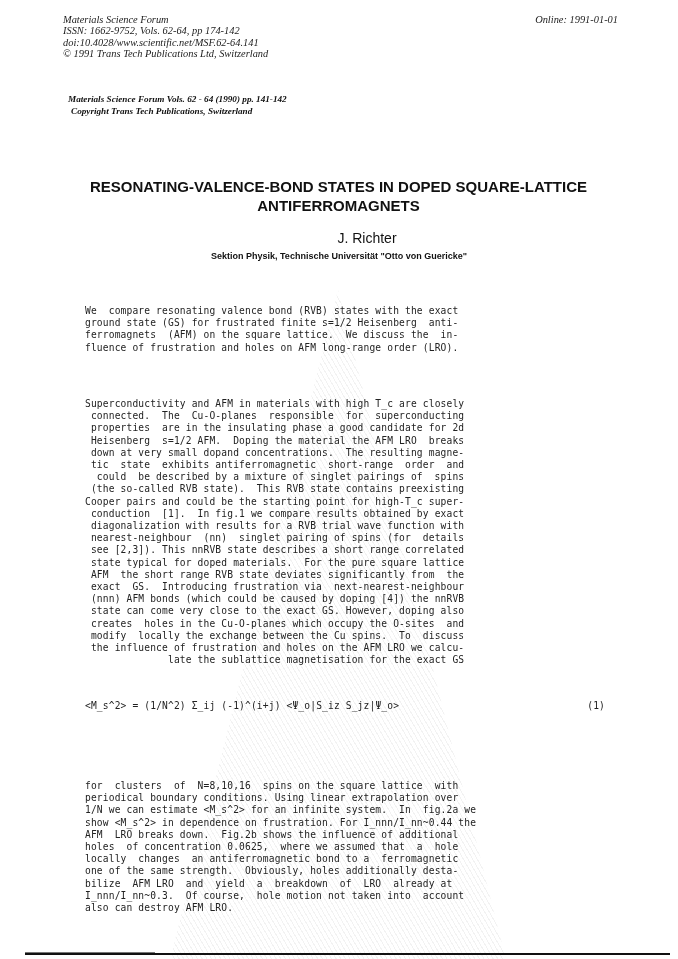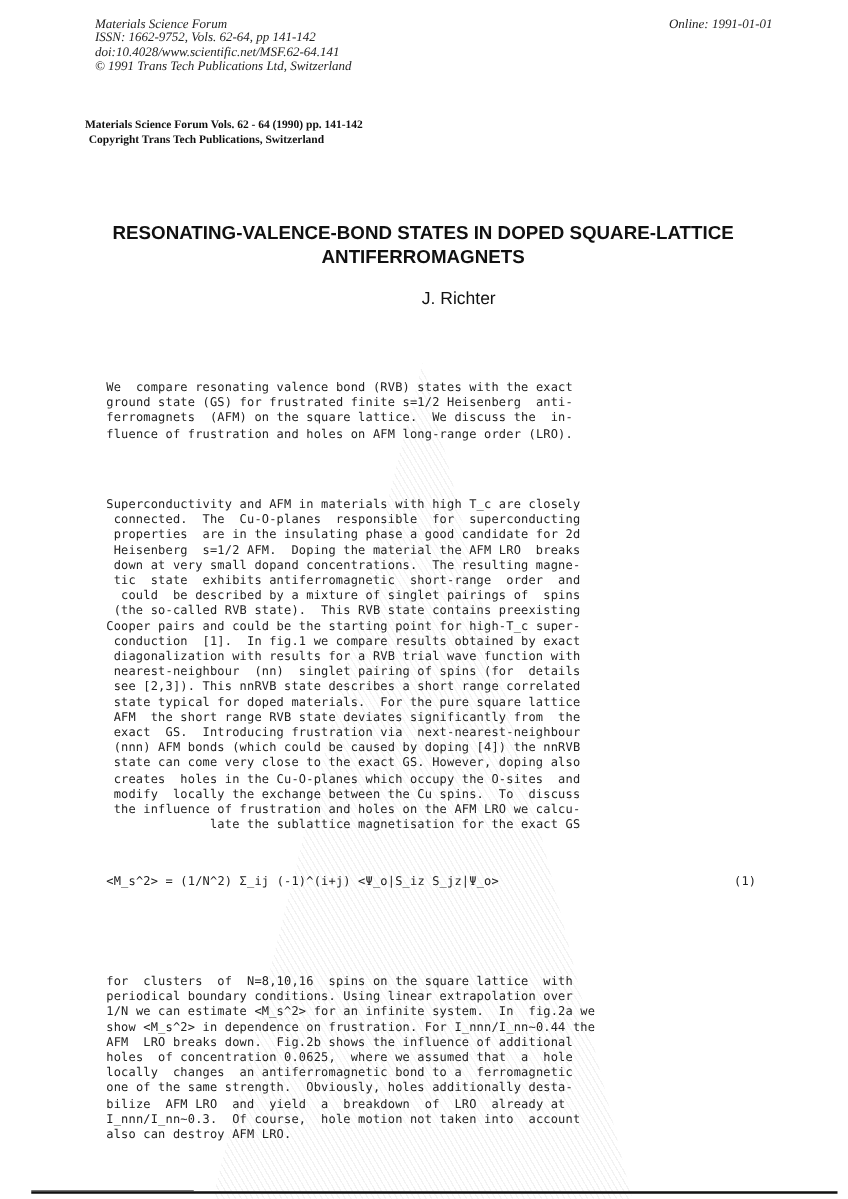--- a/index.html
+++ b/index.html
@@ -1,20 +1,20 @@
 <!DOCTYPE html>
 <html><head>
 <meta charset="utf-8">
 <style>
   html, body { margin: 0; padding: 0; background: #ffffff; }
   body { width: 678px; height: 959px; position: relative; overflow: hidden; color: #111; }
   .serif-i { font-family: "Liberation Serif", serif; font-style: italic; }
-  .meta-left { position: absolute; left: 76px; top: 14px; font-size: 10.4px; line-height: 11.4px; color: #222; }
+  .meta-left { position: absolute; left: 63px; top: 14px; font-size: 10.4px; line-height: 11.4px; color: #222; }
   .meta-right { position: absolute; right: 60px; top: 14px; font-size: 10.4px; line-height: 11.4px; color: #222; }
-  .journal { position: absolute; left: 68px; top: 93px; font-family: "Liberation Serif", serif; font-weight: bold; font-size: 9.2px; line-height: 12px; color: #111; }
+  .journal { position: absolute; left: 68px; top: 93px; font-family: "Liberation Serif", serif; font-style: italic; font-weight: bold; font-size: 9.2px; line-height: 12px; color: #111; }
   .journal .l2 { padding-left: 3px; }
   .title { position: absolute; left: 0; width: 677px; top: 177px; text-align: center; font-family: "Liberation Sans", sans-serif; font-weight: bold; font-size: 15px; line-height: 19px; color: #111; }
   .author { position: absolute; left: 0; width: 678px; top: 230px; text-align: center; font-family: "Liberation Sans", sans-serif; font-size: 14px; color: #111; padding-left: 28px; }
   .affil { position: absolute; left: 0; width: 678px; top: 250px; text-align: center; font-family: "Liberation Sans", sans-serif; font-weight: bold; font-size: 9px; line-height: 12.5px; color: #111; }
   .mono { font-family: "DejaVu Sans Mono", monospace; font-size: 9.6px; line-height: 12.2px; color: #222; white-space: pre; letter-spacing: 0.15px; }
   .abstract { position: absolute; left: 85px; top: 305px; }
   .abs-head { text-decoration: underline; }
   .body1 { position: absolute; left: 85px; top: 398px; text-align: right; }
   .equation { position: absolute; left: 85px; top: 700px; width: 520px; height: 30px; }
   .eq-main { position: absolute; left: 0; top: 0; }
@@ -25,38 +25,39 @@
   .watermark { position: absolute; left: 170px; top: 290px; width: 560px; height: 670px; opacity: 0.05; pointer-events: none;
     background: repeating-linear-gradient(60deg, #000 0 1px, transparent 1px 4px); clip-path: polygon(30% 0, 60% 100%, 0 100%); }
 </style>
 </head>
 <body>
 
 <div class="watermark"></div>
 
 <div class="meta-left serif-i">
   <div>Materials Science Forum</div>
-  <div>ISSN: 1662-9752, Vols. 62-64, pp 141-142</div>
+  <div>ISSN: 1662-9752, Vols. 62-64, pp 174-142</div>
   <div>doi:10.4028/www.scientific.net/MSF.62-64.141</div>
   <div>© 1991 Trans Tech Publications Ltd, Switzerland</div>
 </div>
 <div class="meta-right serif-i">Online: 1991-01-01</div>
 
 <div class="journal">
   <div>Materials Science Forum Vols. 62 - 64 (1990) pp. 141-142</div>
   <div class="l2">Copyright Trans Tech Publications, Switzerland</div>
 </div>
 
 <div class="title">
   <div>RESONATING-VALENCE-BOND STATES IN DOPED SQUARE-LATTICE</div>
   <div>ANTIFERROMAGNETS</div>
 </div>
 
 <div class="author">J. Richter</div>
 <div class="affil">
+  <div>Sektion Physik, Technische Universität "Otto von Guericke"</div>
 </div>
 
 <div class="abstract mono"><div>We  compare resonating valence bond (RVB) states with the exact</div><div>ground state (GS) for frustrated finite s=1/2 Heisenberg  anti-</div><div>ferromagnets  (AFM) on the square lattice.  We discuss the  in-</div><div>fluence of frustration and holes on AFM long-range order (LRO).</div></div>
 
 <div class="body1 mono"><div>Superconductivity and AFM in materials with high T_c are closely</div><div>connected.  The  Cu-O-planes  responsible  for  superconducting</div><div>properties  are in the insulating phase a good candidate for 2d</div><div>Heisenberg  s=1/2 AFM.  Doping the material the AFM LRO  breaks</div><div>down at very small dopand concentrations.  The resulting magne-</div><div>tic  state  exhibits antiferromagnetic  short-range  order  and</div><div>could  be described by a mixture of singlet pairings of  spins</div><div>(the so-called RVB state).  This RVB state contains preexisting</div><div>Cooper pairs and could be the starting point for high-T_c super-</div><div>conduction  [1].  In fig.1 we compare results obtained by exact</div><div>diagonalization with results for a RVB trial wave function with</div><div>nearest-neighbour  (nn)  singlet pairing of spins (for  details</div><div>see [2,3]). This nnRVB state describes a short range correlated</div><div>state typical for doped materials.  For the pure square lattice</div><div>AFM  the short range RVB state deviates significantly from  the</div><div>exact  GS.  Introducing frustration via  next-nearest-neighbour</div><div>(nnn) AFM bonds (which could be caused by doping [4]) the nnRVB</div><div>state can come very close to the exact GS. However, doping also</div><div>creates  holes in the Cu-O-planes which occupy the O-sites  and</div><div>modify  locally the exchange between the Cu spins.  To  discuss</div><div>the influence of frustration and holes on the AFM LRO we calcu-</div><div>late the sublattice magnetisation for the exact GS</div></div>
 
 <div class="equation mono">
   <span class="eq-main"><span>&lt;M_s^2&gt;</span> <span>= (1/N^2) Σ_ij (-1)^(i+j) &lt;Ψ_o|S_iz S_jz|Ψ_o&gt;</span></span>
   <span class="eq-num">(1)</span>
 </div>

